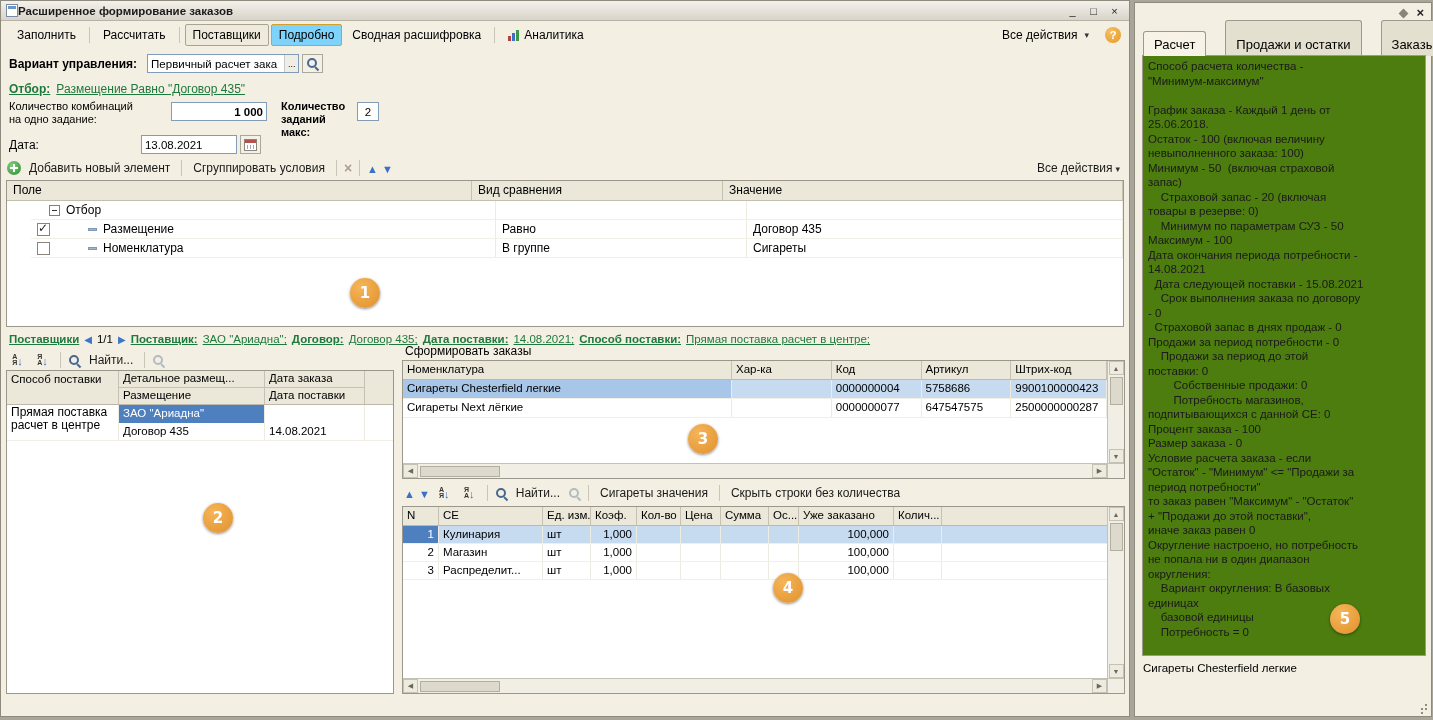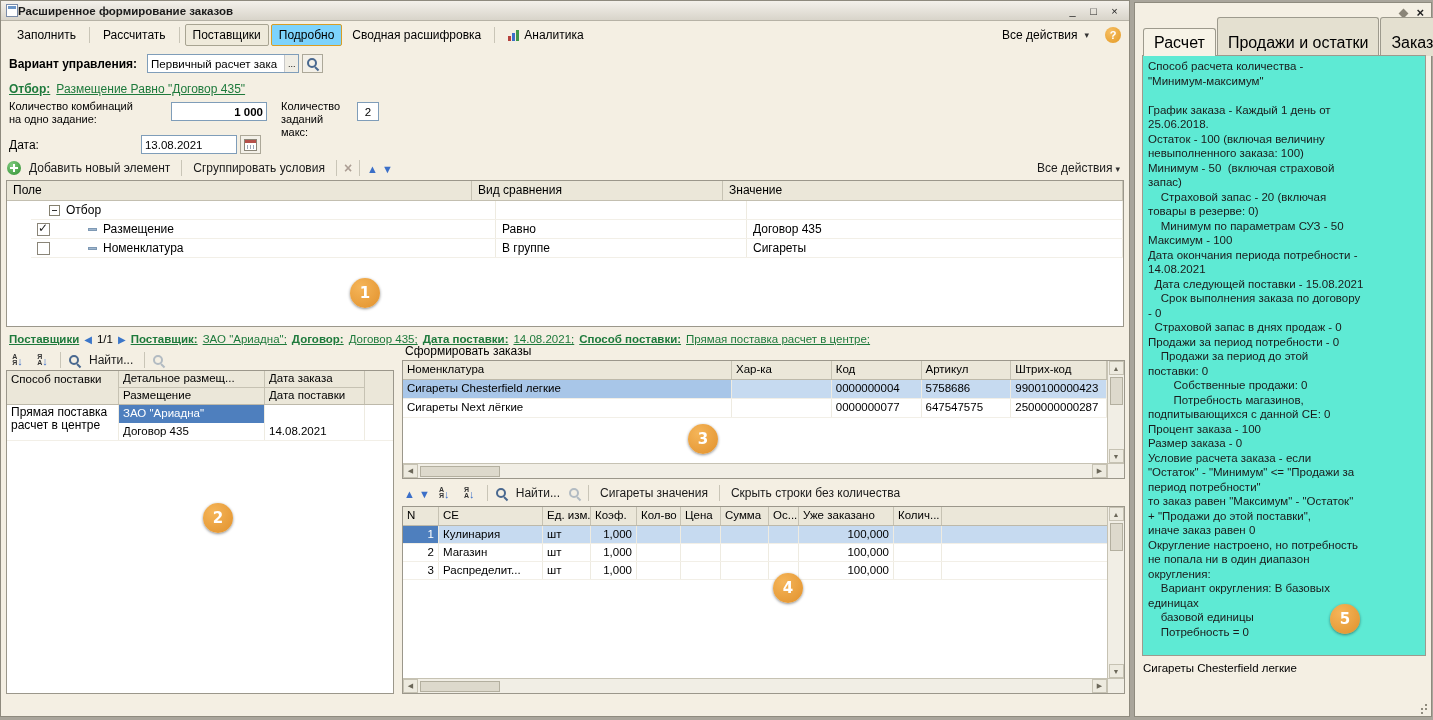--- a/index.html
+++ b/index.html
@@ -138,25 +138,25 @@
   .vscroll .sbtn.bottom { margin-top:auto; }
   .corner { position:absolute; right:0; bottom:0; width:17px; height:15px; background:#F1EEE5;
     border-top:1px solid #C6C2B3; border-left:1px solid #C6C2B3; }
   
   .panel { position:absolute; left:1134px; top:2px; width:298px; height:715px;
     background:#F4EFE3; border:1px solid #8E8A7E; }
   .panel-top { position:absolute; top:4px; right:7px; display:flex; gap:9px; align-items:center; }
   .pin-icon { width:7px; height:7px; background:#8A8578; transform:rotate(45deg); }
   .panel-close { font-size:13px; font-weight:bold; color:#222; line-height:12px; }
   .tabs { position:absolute; left:8px; top:29px; display:flex; align-items:flex-end; height:24px; }
-  .tab { padding:16px 10px 4px; font-size:16px; border:1px solid #9D9A8D; border-bottom:none;
-    border-radius:3px 3px 0 0; background:#E4E0D0; margin-right:1px; white-space:nowrap; }
+  .tab { padding:16px 10px 4px; font-size:13px; border:1px solid #9D9A8D; border-bottom:none;
+    border-radius:3px 3px 0 0; background:#E4E0D0; margin-right:19px; white-space:nowrap; }
   .tab.active { background:#F7F3E7; padding-top:5px; position:relative; z-index:2; }
   .panel-content { position:absolute; left:7px; top:52px; width:284px; height:601px;
-    background:#5eead4; border:1px solid #9D9A8D; padding:3px 5px; font-size:11.5px;
+    background:#4d7c0f; border:1px solid #9D9A8D; padding:3px 5px; font-size:11.5px;
     line-height:14.5px; white-space:pre-wrap; overflow:hidden; color:#1a1a1a; }
   .panel-footer { position:absolute; left:8px; top:659px; font-size:11.5px; white-space:nowrap; }
   .grip { position:absolute; right:4px; bottom:6px; width:10px; height:10px; }
   .grip::after { content:""; position:absolute; right:0; bottom:0; width:2px; height:2px;
     background:#8F8B7E; box-shadow:-4px 4px 0 #8F8B7E, 0 -4px 0 #8F8B7E, -4px 0 0 #8F8B7E, 0 0 0 #8F8B7E; }
   
   .badge { position:absolute; width:30px; height:30px; border-radius:50%;
     background:radial-gradient(circle at 35% 30%, #F5B559, #E1912C); color:#fff;
     font-weight:bold; font-size:15px; display:flex; align-items:center; justify-content:center;
     box-shadow:0 1px 3px rgba(0,0,0,.45); z-index:90; font-family:"DejaVu Sans",sans-serif; }
@@ -214,21 +214,21 @@
   </div>
 
   <div class="frow-abs" style="left:8px; top:99px; align-items:flex-start;">
     <span class="small2" style="width:152px;">
       <span>Количество комбинаций</span><br>
       <span>на одно задание:</span>
     </span>
     <span class="input-wrap" style="width:96px; margin-left:10px; margin-top:2px;">
       <input style="text-align: right; font-weight: bold;" value="1 000">
     </span>
-    <span class="small2" style="margin-left:14px; width:70px;">
+    <span class="small2" style="margin-left:14px; width:70px;font-weight:bold;">
       <span>Количество</span><br>
       <span>заданий макс:</span>
     </span>
     <span class="input-wrap" style="width:22px; margin-left:6px; margin-top:2px;">
       <input style="text-align: center;" value="2">
     </span>
   </div>
 
   <div class="frow-abs" style="left:8px; top:134px;">
     <span>Дата:</span>

